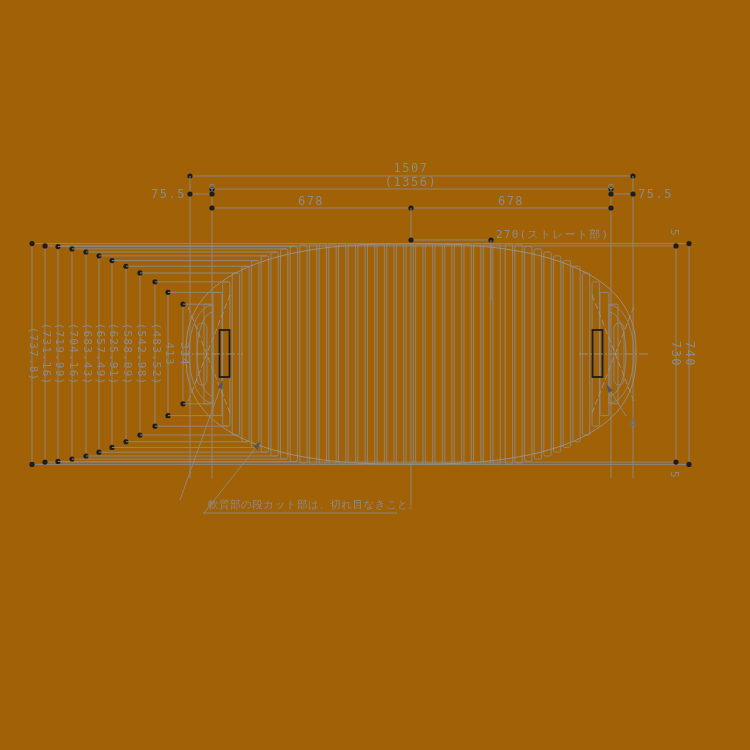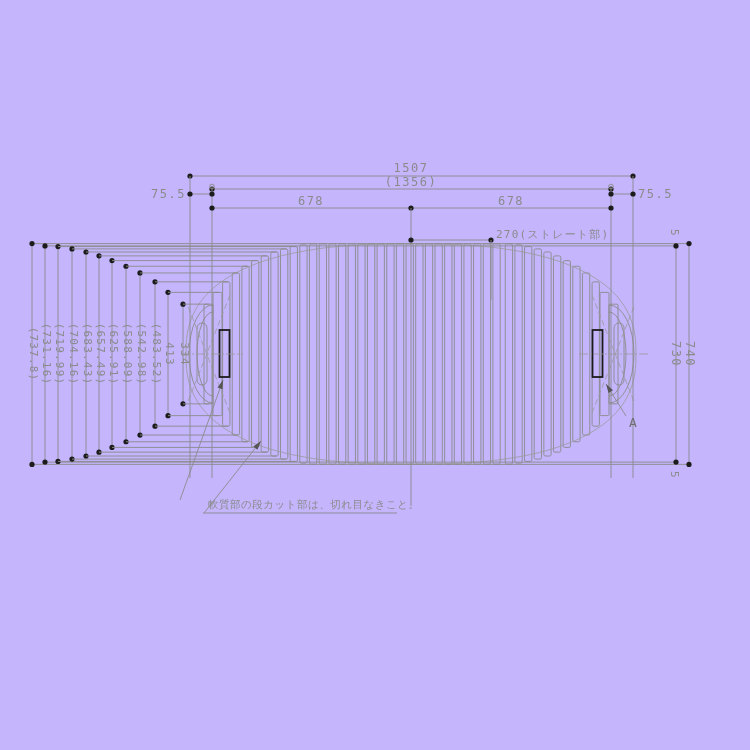--- a/index.html
+++ b/index.html
@@ -1,16 +1,16 @@
 <!DOCTYPE html>
 <html><head>
 <meta charset="utf-8">
 <style>
   html,body{margin:0;padding:0;background:#ffffff;}
-  .stage{position:relative;width:750px;height:750px;background:#c4b5fd;overflow:hidden;
+  .stage{position:relative;width:750px;height:750px;background:#a16207;overflow:hidden;
          font-family:"DejaVu Sans", sans-serif;}
   svg{position:absolute;left:0;top:0;}
   text{fill:#8b8b8b;}
   .num{font-family:"DejaVu Sans Mono", monospace;font-size:12px;letter-spacing:1.5px;}
   .numsm{font-family:"DejaVu Sans Mono", monospace;font-size:11px;letter-spacing:1.2px;}
   .cjk{font-family:"DejaVu Sans", sans-serif;font-size:10.5px;letter-spacing:0.5px;}
   .detail{font-family:"DejaVu Sans Mono", monospace;font-size:13px;fill:#6f6f6f;}
   .thin{stroke:#8b8b8b;stroke-width:0.9;fill:none;}
   .env{stroke:#9a9a9a;stroke-width:0.8;fill:none;}
   .dash{stroke:#9a9a9a;stroke-width:0.8;fill:none;stroke-dasharray:6 3;}

